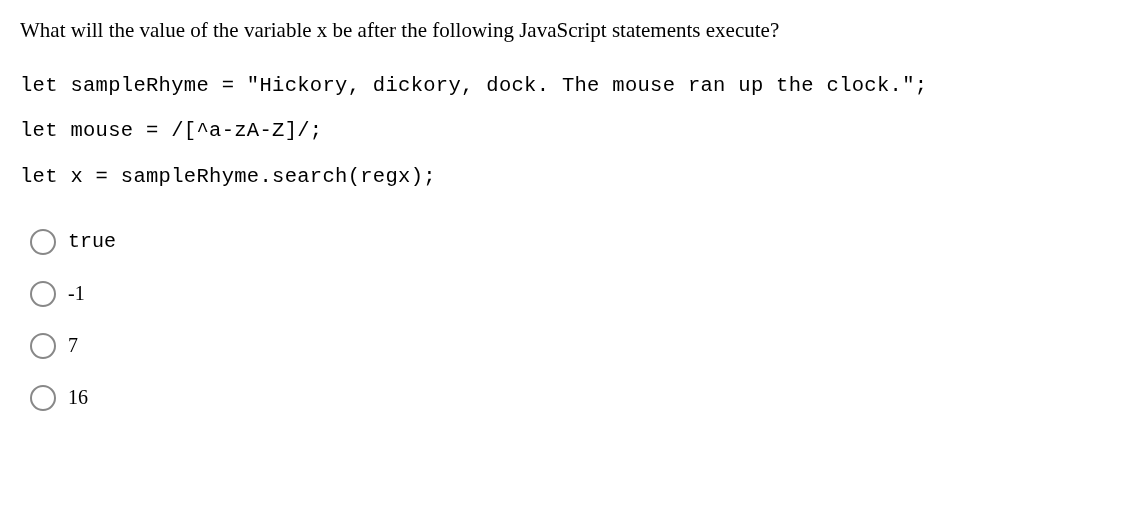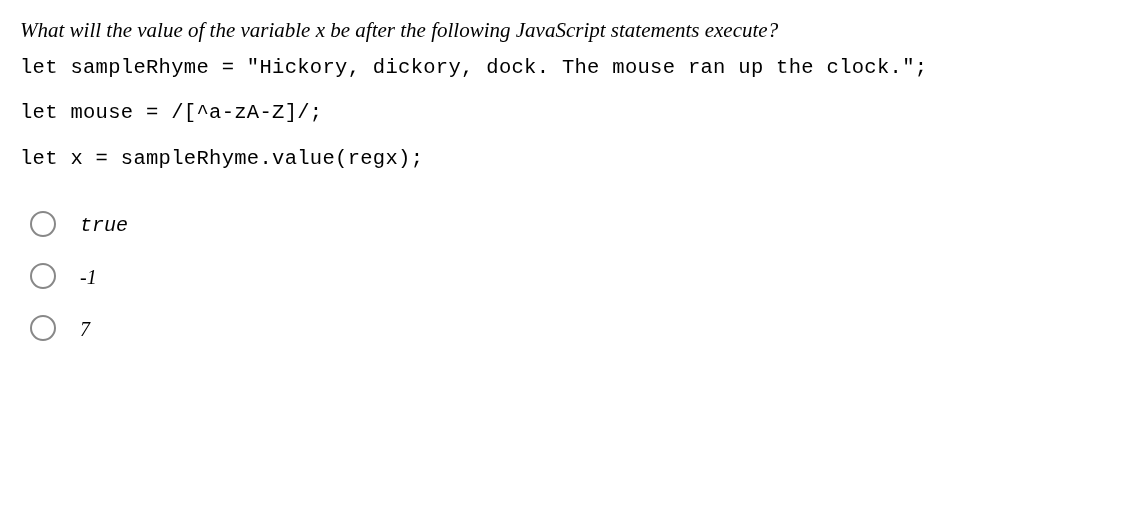--- a/index.html
+++ b/index.html
@@ -7,42 +7,41 @@
       padding: 16px 20px;
       font-family: 'Times New Roman', Times, serif;
       font-size: 20px;
       color: #000;
       background: #fff;
       width: 1132px;
       box-sizing: border-box;
     }
     .question-text {
       font-size: 21px;
+      margin-bottom: 18px;
       line-height: 1.4;
-      font-style: italic;
     }
     .code-block {
       font-family: 'Courier New', Courier, monospace;
       font-size: 20.5px;
       line-height: 2.2;
       margin-bottom: 30px;
       white-space: pre;
       letter-spacing: 0.3px;
     }
     .options {
       display: flex;
       flex-direction: column;
       gap: 26px;
       margin-left: 10px;
     }
     .option {
       display: flex;
-      align-items: flex-end;
-      gap: 24px;
-      font-style: italic;
+      align-items: center;
+      gap: 12px;
     }
     .radio {
       width: 26px;
       height: 26px;
       border: 2px solid #888;
       border-radius: 50%;
       flex-shrink: 0;
       box-sizing: border-box;
       background: #fff;
     }
@@ -53,28 +52,32 @@
       font-family: 'Courier New', Courier, monospace;
     }
   </style>
 </head>
 <body>
 
 <div class="question-text">What will the value of the variable x be after the following JavaScript statements execute?</div>
 
 <div class="code-block"><span>let sampleRhyme = "Hickory, dickory, dock. The mouse ran up the clock.";</span>
 <span>let mouse = /[^a-zA-Z]/;</span>
-<span>let x = sampleRhyme.value(regx);</span></div>
+<span>let x = sampleRhyme.search(regx);</span></div>
 
 <div class="options">
   <div class="option">
     <div class="radio"></div>
     <span class="option-label mono">true</span>
   </div>
   <div class="option">
     <div class="radio"></div>
     <span class="option-label">-1</span>
   </div>
   <div class="option">
     <div class="radio"></div>
     <span class="option-label">7</span>
   </div>
+  <div class="option">
+    <div class="radio"></div>
+    <span class="option-label">16</span>
+  </div>
 </div>
 
 </body></html>

